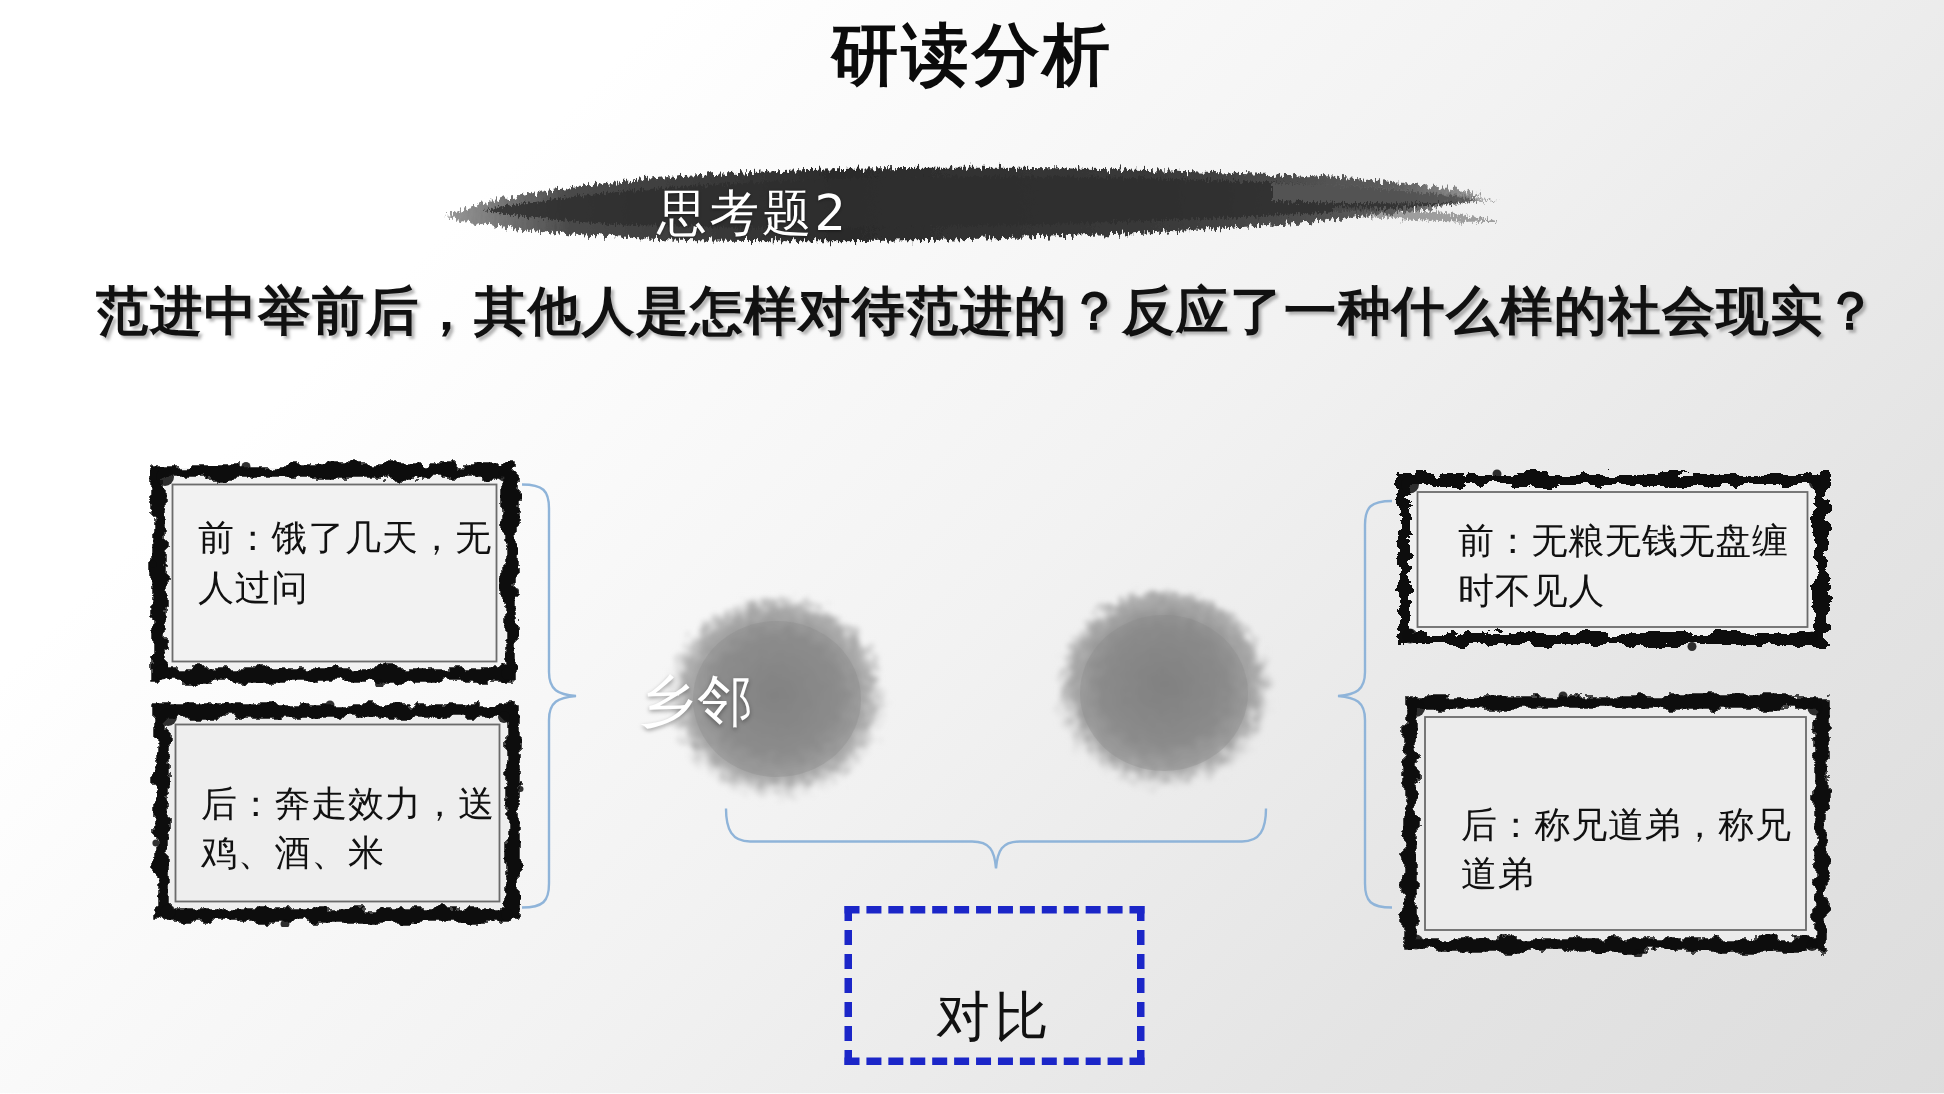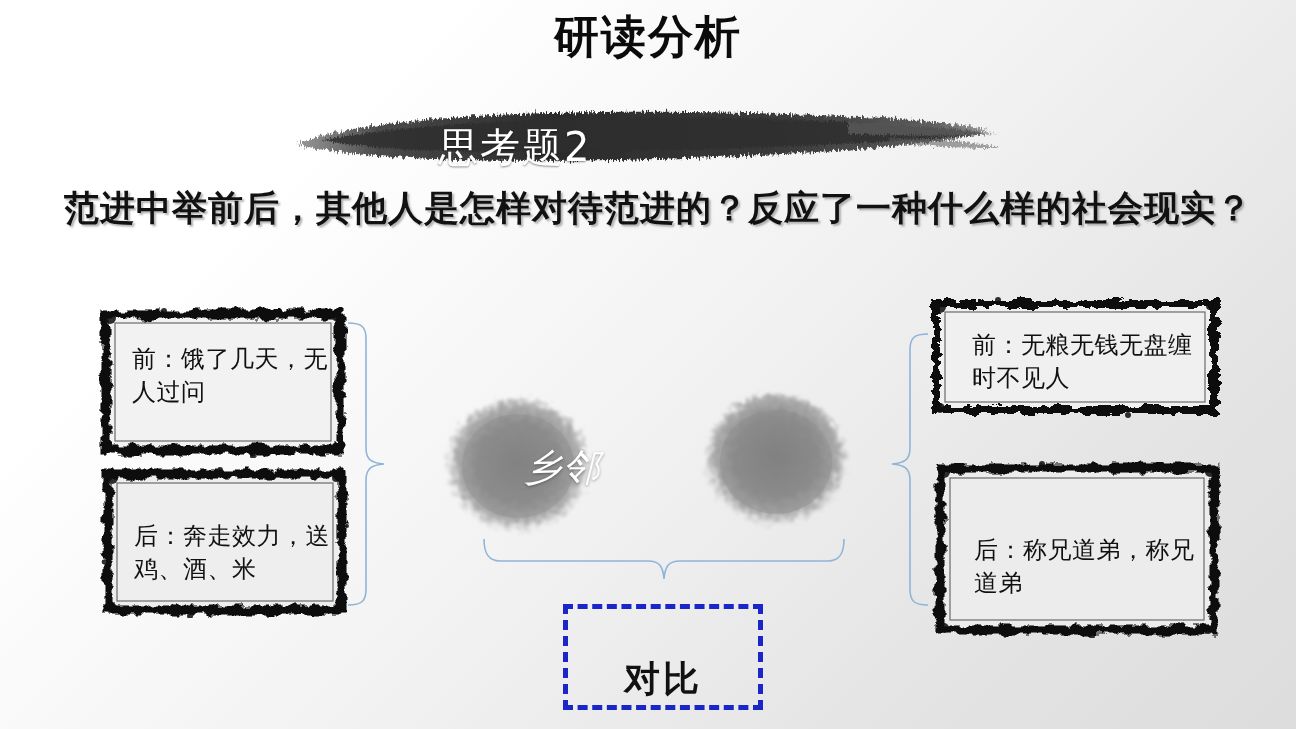--- a/index.html
+++ b/index.html
@@ -42,21 +42,21 @@
     left: 288px;
     top: 104px;
     width: 712px;
     height: 66px;
   }
   #banner svg { display: block; width: 100%; height: 100%; }
   #banner-label {
     position: absolute;
     left: 150px;
     top: 16px;
-    font-size: 40px;
+    font-size: 33px;
     font-weight: normal;
     color: #ffffff;
     letter-spacing: 2px;
     text-shadow: 0 1px 2px rgba(0,0,0,0.45);
     white-space: nowrap;
   }
 
   
   #question {
     position: absolute;
@@ -91,35 +91,34 @@
     top: 50%;
     transform: translateY(-50%);
     font-size: 24px;
     line-height: 1.38;
     color: #111111;
     letter-spacing: 0.5px;
   }
 
   #box-tl { left: 98px;  top: 306px; width: 250px; height: 152px; }
   #box-bl { left: 100px; top: 466px; width: 250px; height: 152px; }
-  #box-tr { left: 928px; top: 296px; width: 294px; height: 122px; }
+  #box-tr { left: 928px; top: 312px; width: 294px; height: 122px; }
   #box-br { left: 932px; top: 460px; width: 290px; height: 178px; }
 
   #box-tl .txt { top: 46%; }
   #box-bl .txt { top: 57%; }
   #box-tr .txt { top: 54%; left: 44px; }
   #box-br .txt { top: 60%; left: 42px; }
 
   
   .blob {
     position: absolute;
     display: flex;
     align-items: center;
-    justify-content: flex-end;
-    font-style: italic;
+    justify-content: flex-start;
   }
   .blob svg { position: absolute; inset: 0; width: 100%; height: 100%; }
   .blob .blabel {
     position: relative;
     font-size: 37px;
     color: #ffffff;
     letter-spacing: 2px;
     white-space: nowrap;
     text-shadow: 0 1px 3px rgba(0,0,0,0.35);
   }
@@ -147,21 +146,20 @@
     position: absolute;
     left: 563px;
     top: 604px;
     width: 200px;
     height: 106px;
     box-sizing: border-box;
     border: 5px dashed #1b26c8;
     display: flex;
     align-items: flex-end;
     justify-content: center;
-    font-weight: bold;
   }
   #compare-label {
     font-size: 36px;
     color: #111111;
     letter-spacing: 3px;
     line-height: 1;
     padding-bottom: 8px;
   }
 </style>
 </head>

